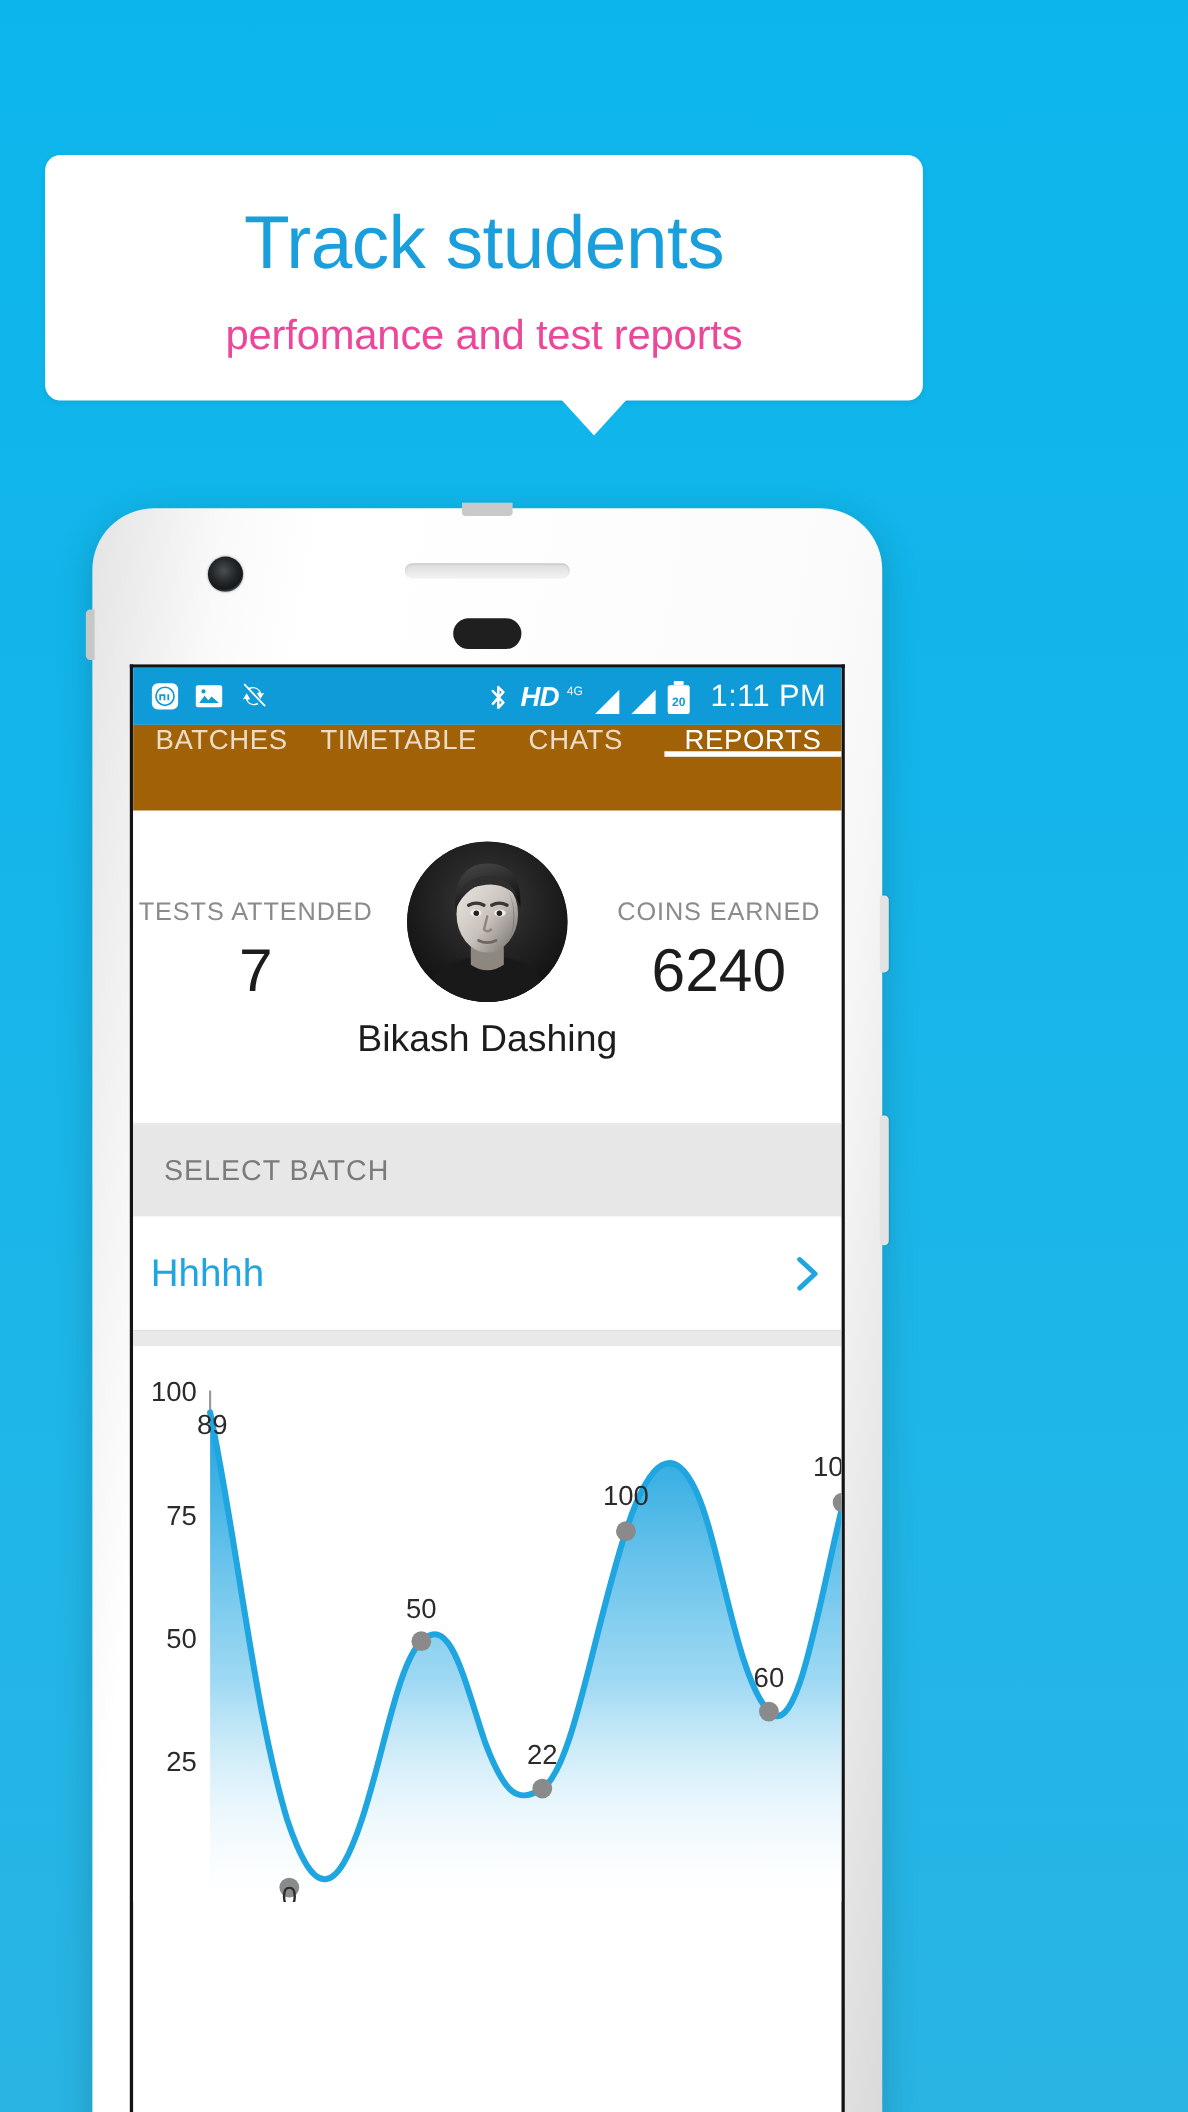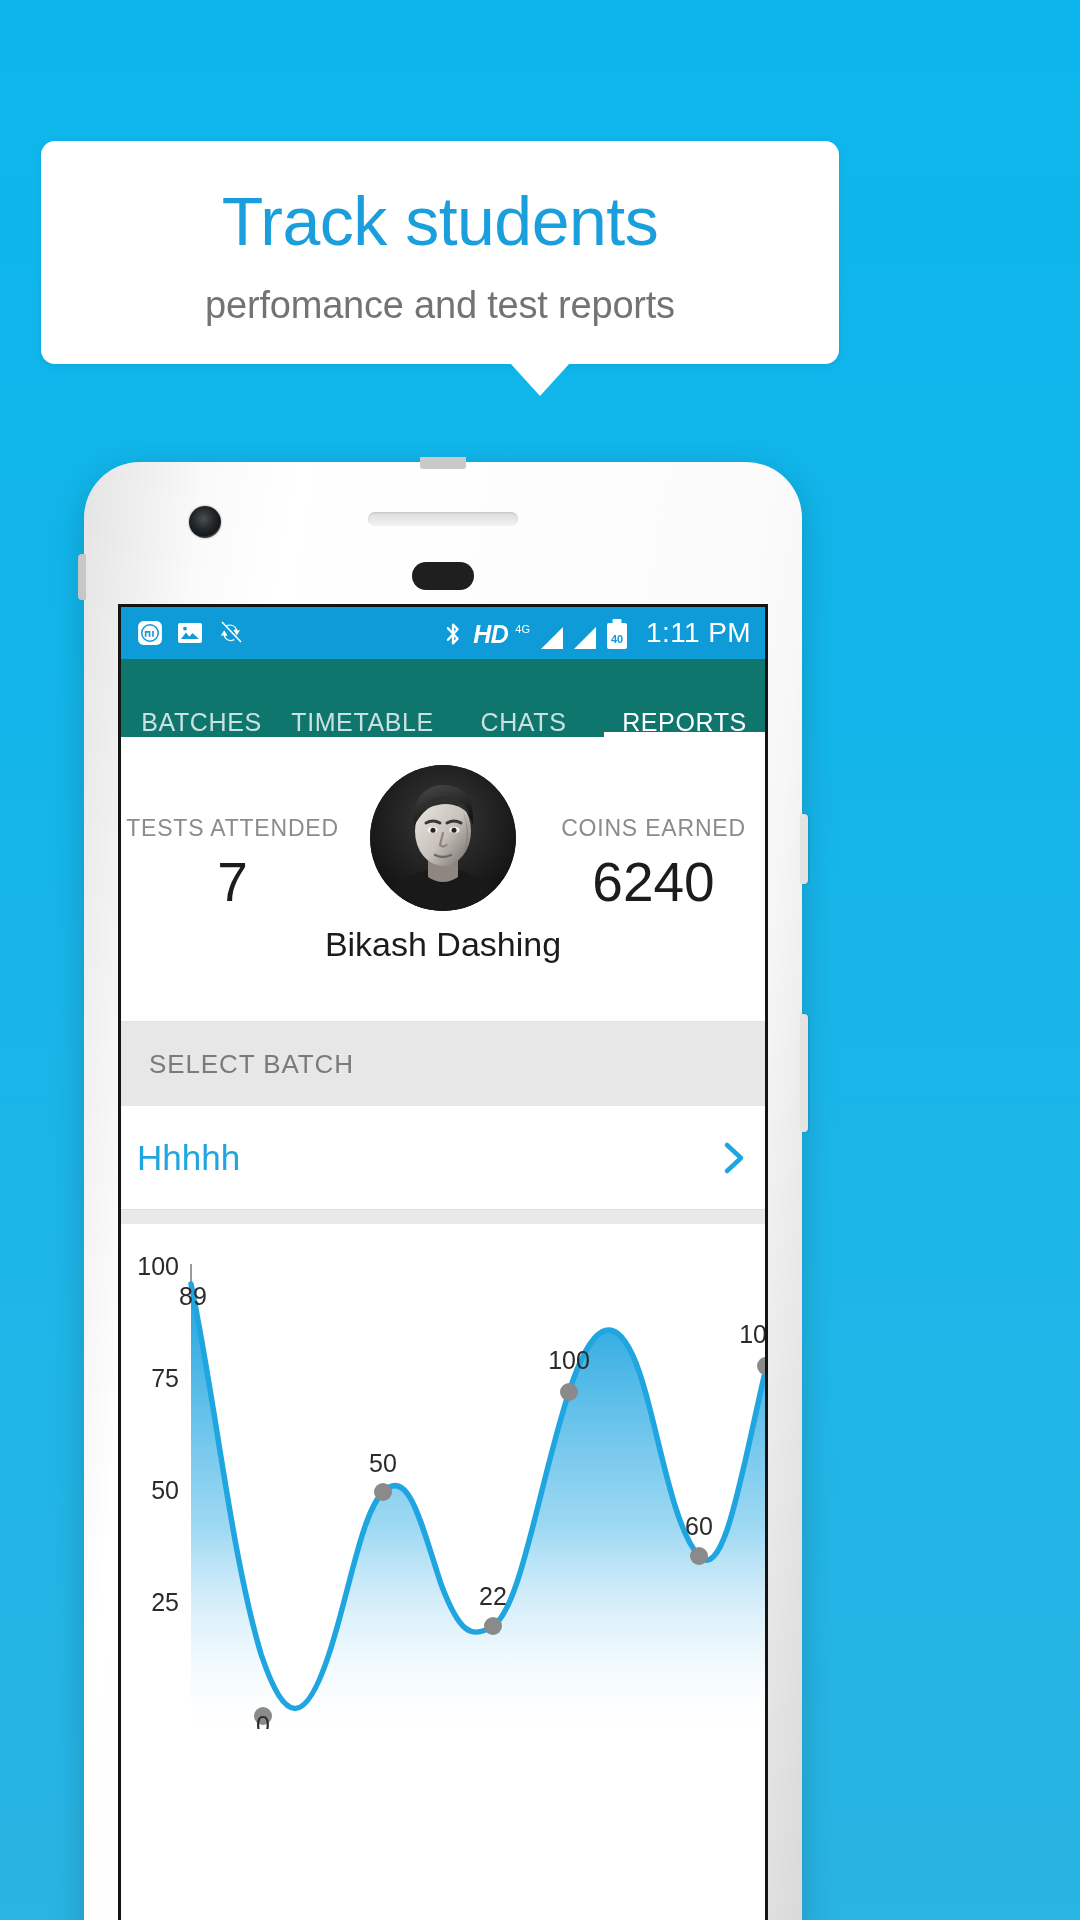--- a/index.html
+++ b/index.html
@@ -24,21 +24,21 @@
   .callout-title {
     font-size: 68px;
     color: #1a9fdc;
     font-weight: 400;
     letter-spacing: -0.5px;
     line-height: 1.05;
     margin-top: 8px;
   }
   .callout-sub {
     font-size: 38px;
-    color: #737373;
+    color: #ec4899;
     font-weight: 400;
     margin-top: 26px;
     letter-spacing: -0.2px;
   }
   .callout-tail {
     position: absolute;
     left: 50%; top: 363px;
     transform: translateX(-50%);
     width: 0; height: 0;
     border-left: 30px solid transparent;
@@ -154,23 +154,23 @@
   .batt span {
     font-size: 11px; font-weight: 700; color: #0f9ad8;
     line-height: 1; padding-bottom: 4px;
   }
   .hdtxt { font-size: 25px; font-style: italic; font-weight: 700; letter-spacing: -0.5px; }
   .g4txt { font-size: 11px; font-weight: 400; margin-left:-4px; align-self: flex-start; margin-top: 6px; }
 
   
   .tabs {
     height: 78px;
-    background: #0f766e;
+    background: #a16207;
     display: flex;
-    align-items: flex-end;
+    align-items: flex-start;
   }
   .tab {
     flex: 1;
     display: flex; align-items: center; justify-content: center;
     color: rgba(255,255,255,0.78);
     font-size: 25px;
     letter-spacing: 0.6px;
     position: relative;
     white-space: nowrap;
   }
@@ -311,21 +311,21 @@
         <span class="sb-icon">
           <svg width="18" height="28" viewBox="0 0 18 28">
               <path d="M4 7.2 L13.6 17.8 L9 22.4 V3.6 L13.6 8.2 L4 18.8" fill="none" stroke="#fff" stroke-width="2.3" stroke-linejoin="round" stroke-linecap="round"></path>
             </svg>
         </span>
         <span class="hdtxt">HD</span>
         <span class="g4txt">4G</span>
         <span class="sig"></span>
         <span class="sig"></span>
         <span class="batt">
-          <span>40</span>
+          <span>20</span>
         </span>
         <span class="sb-time">1:11 PM</span>
       </div>
     </div>
 
     <div class="tabs">
       <div class="tab">BATCHES</div>
       <div class="tab">TIMETABLE</div>
       <div class="tab">CHATS</div>
       <div class="tab active">REPORTS</div>

